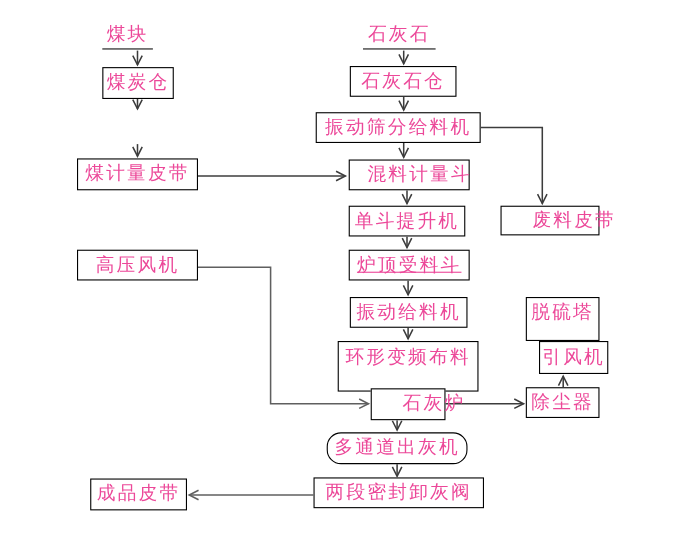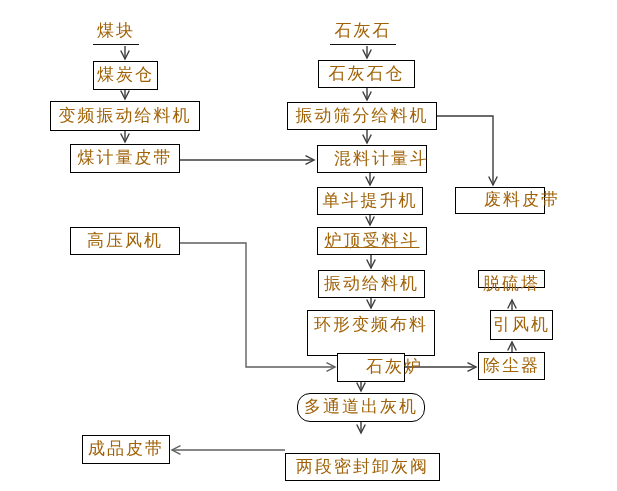--- a/index.html
+++ b/index.html
@@ -10,21 +10,21 @@
     font-family:"Liberation Serif","DejaVu Serif",serif;
     overflow:hidden;
   }
   #canvas svg.edges{position:absolute;left:0;top:0;}
   .node{
     position:absolute;
     box-sizing:border-box;
     text-align:center;
     font-size:17px;
     letter-spacing:2px;
-    color:#a16207;
+    color:#ec4899;
     white-space:nowrap;
   }
   .node.box{
     border:1.4px solid #000000;
     background:#ffffff;
   }
   .node.label{
     border-bottom:1.6px solid #111111;
   }
 </style>
@@ -70,31 +70,30 @@
       <polyline points="361,382 361,391" fill="none" stroke="#3c3c3c" stroke-width="1.4"></polyline>
       <polyline points="356.7,382.5 361,391 365.3,382.5" fill="none" stroke="#3c3c3c" stroke-width="1.4"></polyline>
       <polyline points="361,422 361,433" fill="none" stroke="#3c3c3c" stroke-width="1.4"></polyline>
       <polyline points="356.7,424.5 361,433 365.3,424.5" fill="none" stroke="#3c3c3c" stroke-width="1.4"></polyline>
       <polyline points="285,450 172,450" fill="none" stroke="#5f5f5f" stroke-width="1.4"></polyline>
       <polyline points="180.5,445.7 172,450 180.5,454.3" fill="none" stroke="#5f5f5f" stroke-width="1.4"></polyline>
     </svg>
     <div class="node label" style="left: 93px; top: 20px; width: 46px; height: 25px; line-height: 21px;">煤块</div>
     <div class="node box" style="left: 93px; top: 61px; width: 65px; height: 29px; line-height: 26px;">煤炭仓</div>
     <div class="node label" style="left: 330px; top: 20px; width: 66px; height: 25px; line-height: 21px;">石灰石</div>
-    <div class="node box" style="left: 50px; top: 101px; width: 150px; height: 30px; line-height: 27px;">变频振动给料机</div>
     <div class="node box" style="left: 70px; top: 144px; width: 110px; height: 29px; line-height: 26px;">煤计量皮带</div>
     <div class="node box" style="left: 318px; top: 60px; width: 97px; height: 28px; line-height: 25px;">石灰石仓</div>
     <div class="node box" style="left: 287px; top: 102px; width: 150px; height: 28px; line-height: 25px;">振动筛分给料机</div>
     <div class="node box" style="left: 317px; top: 145px; width: 110px; height: 28px; line-height: 25px; padding-left: 16px;">混料计量斗</div>
     <div class="node box" style="left: 317px; top: 187px; width: 106px; height: 28px; line-height: 25px;">单斗提升机</div>
     <div class="node box" style="left: 455px; top: 187px; width: 90px; height: 27px; line-height: 24px; padding-left: 28px;">废料皮带</div>
     <div class="node box" style="left: 70px; top: 227px; width: 110px; height: 28px; line-height: 25px;">高压风机</div>
     <div class="node box" style="left: 317px; top: 227px; width: 110px; height: 28px; line-height: 25px; text-decoration: underline;">炉顶受料斗</div>
     <div class="node box" style="left: 318px; top: 270px; width: 107px; height: 28px; line-height: 25px;">振动给料机</div>
-    <div class="node box" style="left: 478px; top: 270px; width: 67px; height: 18px; line-height: 25px;">脱硫塔</div>
+    <div class="node box" style="left: 478px; top: 270px; width: 67px; height: 40px; line-height: 25px;">脱硫塔</div>
     <div class="node box" style="left: 307px; top: 310px; width: 128px; height: 46px; line-height: 27px;">环形变频布料</div>
     <div class="node box" style="left: 490px; top: 310px; width: 63px; height: 30px; line-height: 27px;">引风机</div>
     <div class="node box" style="left: 337px; top: 353px; width: 68px; height: 29px; line-height: 26px; padding-left: 28px;">石灰炉</div>
     <div class="node box" style="left: 478px; top: 352px; width: 67px; height: 28px; line-height: 25px;">除尘器</div>
     <div class="node box" style="left: 297px; top: 393px; width: 128px; height: 29px; line-height: 26px; border-radius: 13px;">多通道出灰机</div>
-    <div class="node box" style="left: 285px; top: 453px; width: 155px; height: 28px; line-height: 25px;">两段密封卸灰阀</div>
+    <div class="node box" style="left: 285px; top: 434px; width: 155px; height: 28px; line-height: 25px;">两段密封卸灰阀</div>
     <div class="node box" style="left: 82px; top: 435px; width: 88px; height: 29px; line-height: 26px;">成品皮带</div>
   </div>
 
 </body></html>

